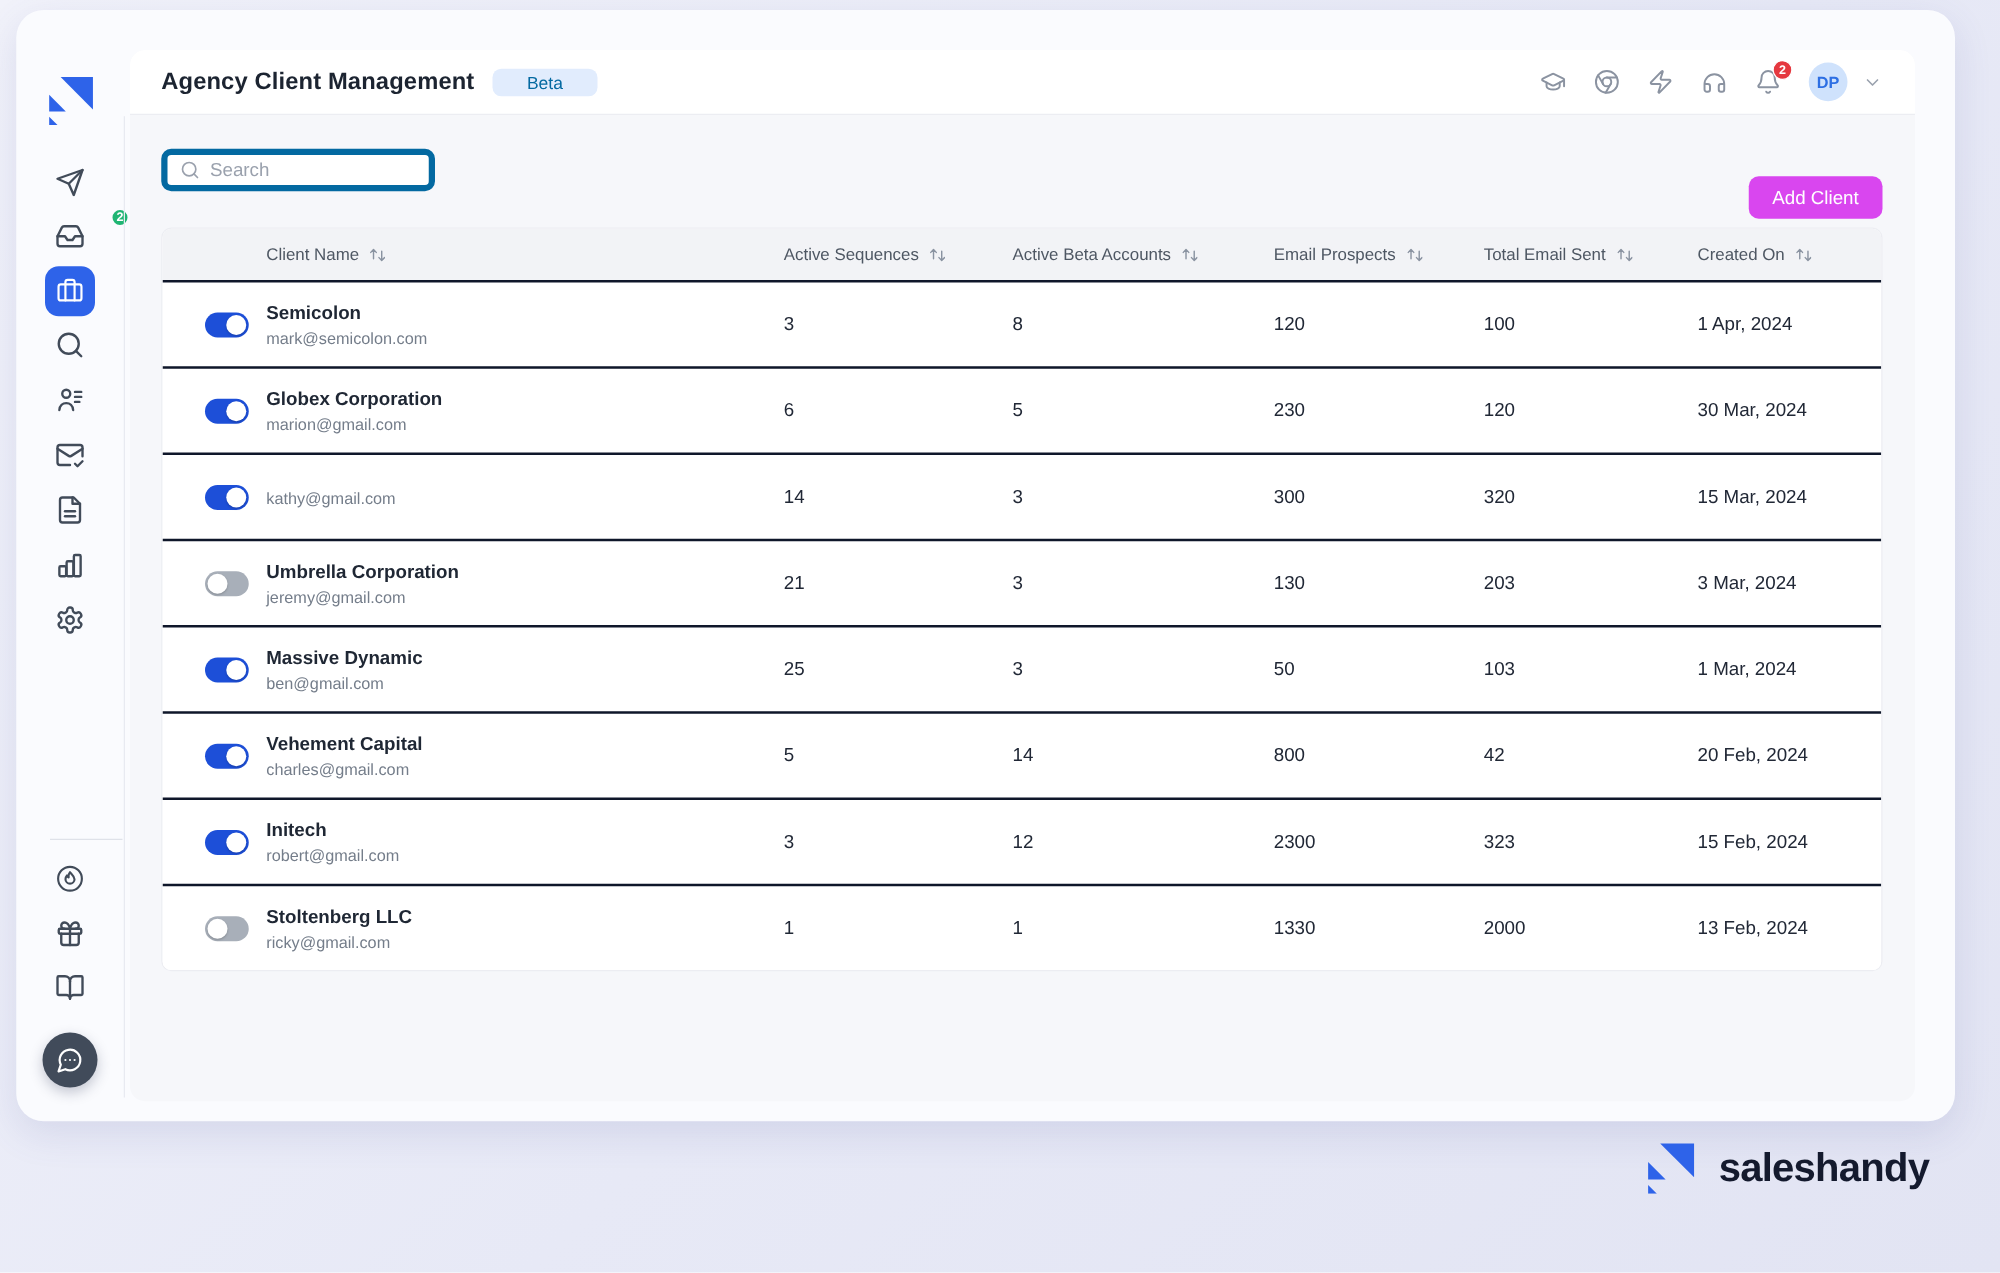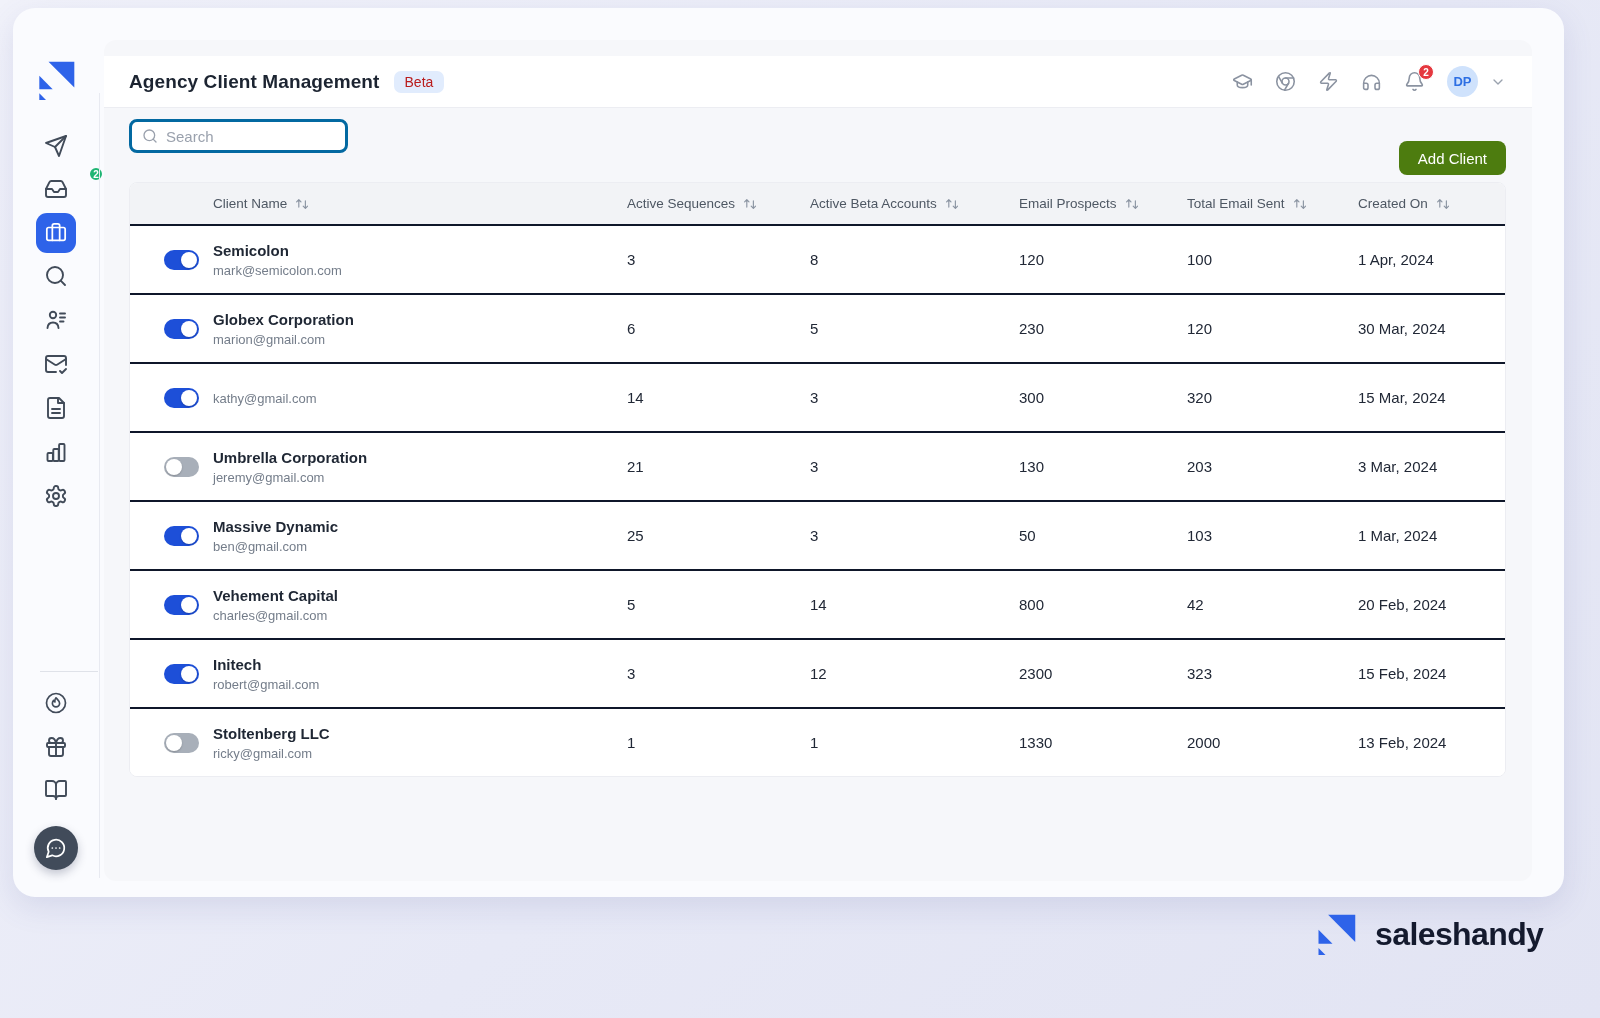--- a/index.html
+++ b/index.html
@@ -44,52 +44,52 @@
     box-shadow:0 4px 10px rgba(30,40,70,.25);
   }
   .chat-bubble svg { width:22px; height:22px; }
 
   
   .panel {
     position:absolute; left:104px; top:40px; width:1428px; height:841px;
     background:#f6f7fa; border-radius:12px; overflow:hidden;
   }
   .topbar {
-    position:absolute; left:0; top:16px; width:100%; height:52px; background:#ffffff;
+    position:absolute; left:0; top:0; width:100%; height:52px; background:#ffffff;
     border-bottom:1px solid #ecedf2; display:flex; align-items:center; padding:0 26px 0 25px;
   }
   .page-title { font-size:19px; font-weight:700; color:#1c2431; letter-spacing:.1px; }
   .beta-badge {
-    margin-left:14px; background:#e1ecfd; color:#b91c1c; font-size:14px; font-weight:500;
-    padding:4px 11px; border-radius:7px; line-height:1;
+    margin-left:14px; background:#e1ecfd; color:#0369a1; font-size:14px; font-weight:500;
+    padding:4px 28px; border-radius:7px; line-height:1;
   }
   .topbar-right { margin-left:auto; display:flex; align-items:center; gap:22px; color:#8b93a1; }
   .topbar-right .tb-icon { width:21px; height:21px; display:block; }
   .bell-wrap { position:relative; }
   .bell-badge { right:-9px; top:-7px; width:16px; height:16px; background:#e5383f; border:1.5px solid #ffffff; }
   .avatar {
     width:31px; height:31px; border-radius:50%; background:#cfe2fc; color:#2d6fe3;
     font-size:13px; font-weight:700; display:flex; align-items:center; justify-content:center;
   }
   .chev { width:16px; height:16px; color:#9aa2ae; margin-left:-10px; }
 
   
   .toolbar { position:absolute; left:25px; right:26px; top:79px; height:34px; display:flex; align-items:center; }
   .search-box {
-    width:219px; height:34px; background:#fff; border:3px solid #0369a1; border-radius:8px;
+    width:219px; height:34px; background:#fff; border:5px solid #0369a1; border-radius:8px;
     display:flex; align-items:center; padding:0 10px; gap:8px;
   }
   .search-box svg { width:16px; height:16px; color:#9aa1ad; flex:none; }
   .search-box input {
     border:none; outline:none; width:100%; font-family:"Liberation Sans",sans-serif;
     font-size:15px; color:#3a424e; background:transparent;
   }
   .search-box input::placeholder { color:#9aa1ad; }
   .add-client-btn {
-    margin-left:auto; background:#4d7c0f; color:#fff; border:none; border-radius:8px;
+    margin-left:auto; background:#d946ef; color:#fff; border:none; border-radius:8px;
     height:34px; padding:0 19px; font-family:"Liberation Sans",sans-serif;
     font-size:15px; font-weight:500; cursor:pointer;margin-top:44px;
   }
 
   
   .table {
     position:absolute; left:25px; top:142px; width:1377px;
     background:#ffffff; border-radius:8px; overflow:hidden;
     border:1px solid #ecedf2;
   }

